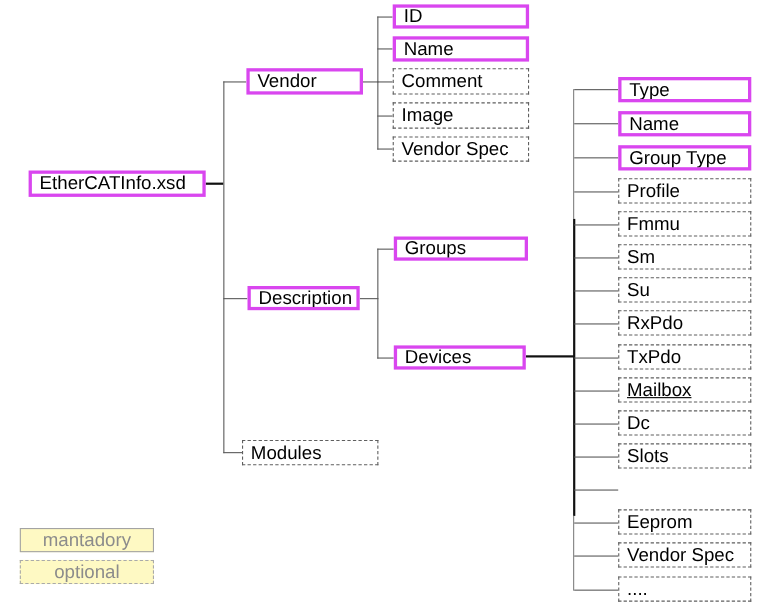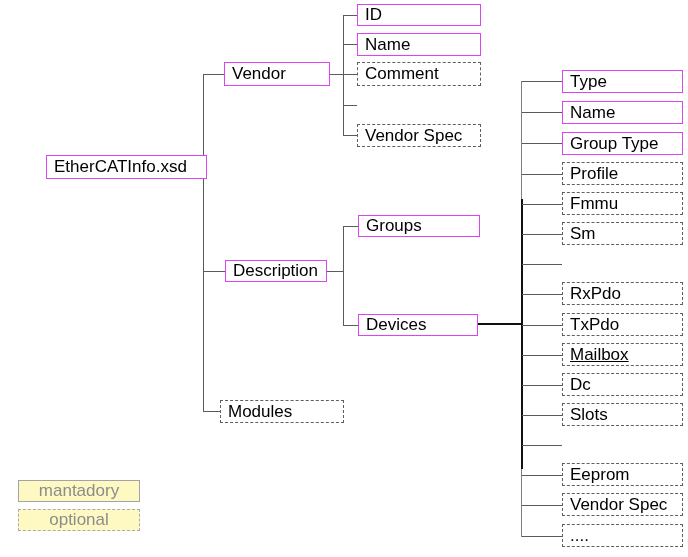--- a/index.html
+++ b/index.html
@@ -2,21 +2,21 @@
 <html><head>
 <meta charset="utf-8">
 <style>
   html,body{margin:0;padding:0;background:#ffffff;}
   .stage{
     position:relative;width:688px;height:557px;background:#ffffff;
     font-family:"Liberation Sans",sans-serif;overflow:hidden;
   }
   .node{
     position:absolute;box-sizing:border-box;background:#ffffff;
-    border:1px solid #d946ef;
+    border:3px solid #d946ef;
     display:flex;align-items:center;padding-left:7px;
     font-size:17px;color:#000000;white-space:nowrap;overflow:hidden;
     z-index:2;
   }
   .node.opt{border:1.5px dashed #5f5f5f;}
   .legendbox{
     position:absolute;box-sizing:border-box;background:#fef9c3;
     border:1px solid #a3a3a3;
     display:flex;align-items:center;justify-content:center;
     font-size:17px;color:#8c8c8c;white-space:nowrap;z-index:2;
@@ -64,40 +64,42 @@
   <div class="ln" style="left:522px;top:294px;width:40px;height:1px;"></div>
   <div class="ln" style="left:522px;top:325px;width:40px;height:1px;"></div>
   <div class="ln" style="left:522px;top:355px;width:40px;height:1px;"></div>
   <div class="ln" style="left:522px;top:385px;width:40px;height:1px;"></div>
   <div class="ln" style="left:522px;top:415px;width:40px;height:1px;"></div>
   <div class="ln" style="left:522px;top:445px;width:40px;height:1px;"></div>
   <div class="ln" style="left:522px;top:475px;width:40px;height:1px;"></div>
   <div class="ln" style="left:522px;top:505px;width:40px;height:1px;"></div>
   <div class="ln" style="left:522px;top:536px;width:40px;height:1px;"></div>
 
-  <div class="node" style="left:26px;top:155px;width:161px;height:24px;margin-left:20px;">EtherCATInfo.xsd</div>
+  <div class="node" style="left:26px;top:155px;width:161px;height:24px;">EtherCATInfo.xsd</div>
 
   <div class="node" style="left:224px;top:62px;width:106px;height:24px;">Vendor</div>
   <div class="node" style="left:357px;top:4px;width:124px;height:22px;">ID</div>
   <div class="node" style="left:357px;top:33px;width:124px;height:23px;">Name</div>
   <div class="node opt" style="left:357px;top:62px;width:124px;height:24px;">Comment</div>
+  <div class="node opt" style="left:357px;top:93px;width:124px;height:24px;">Image</div>
   <div class="node opt" style="left:357px;top:124px;width:124px;height:23px;">Vendor Spec</div>
 
   <div class="node" style="left:225px;top:260px;width:102px;height:22px;">Description</div>
   <div class="node" style="left:358px;top:215px;width:122px;height:22px;">Groups</div>
   <div class="node" style="left:358px;top:314px;width:120px;height:22px;">Devices</div>
 
   <div class="node opt" style="left:220px;top:400px;width:124px;height:23px;">Modules</div>
 
   <div class="node" style="left:562px;top:70px;width:121px;height:23px;">Type</div>
   <div class="node" style="left:562px;top:101px;width:121px;height:23px;">Name</div>
   <div class="node" style="left:562px;top:132px;width:121px;height:23px;">Group Type</div>
   <div class="node opt" style="left:562px;top:162px;width:121px;height:23px;">Profile</div>
   <div class="node opt" style="left:562px;top:192px;width:121px;height:23px;">Fmmu</div>
   <div class="node opt" style="left:562px;top:222px;width:121px;height:23px;">Sm</div>
+  <div class="node opt" style="left:562px;top:252px;width:121px;height:23px;">Su</div>
   <div class="node opt" style="left:562px;top:313px;width:121px;height:23px;">TxPdo</div>
   <div class="node opt" style="left:562px;top:282px;width:121px;height:23px;">RxPdo</div>
   <div class="node opt" style="left:562px;top:343px;width:121px;height:23px;text-decoration:underline;">Mailbox</div>
   <div class="node opt" style="left:562px;top:373px;width:121px;height:23px;">Dc</div>
   <div class="node opt" style="left:562px;top:403px;width:121px;height:23px;">Slots</div>
   <div class="node opt" style="left:562px;top:463px;width:121px;height:23px;">Eeprom</div>
   <div class="node opt" style="left:562px;top:493px;width:121px;height:23px;">Vendor Spec</div>
   <div class="node opt" style="left:562px;top:524px;width:121px;height:23px;">....</div>
 
   <div class="legendbox" style="left:18px;top:480px;width:122px;height:22px;">mantadory</div>

